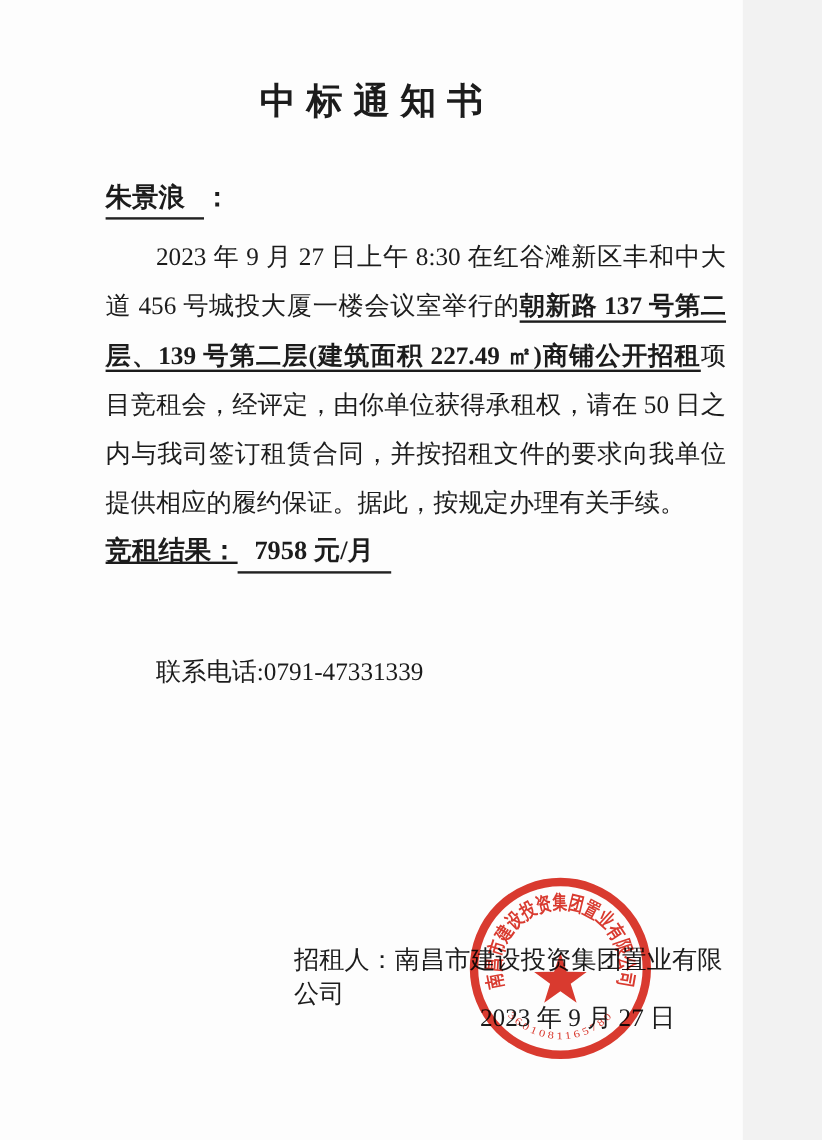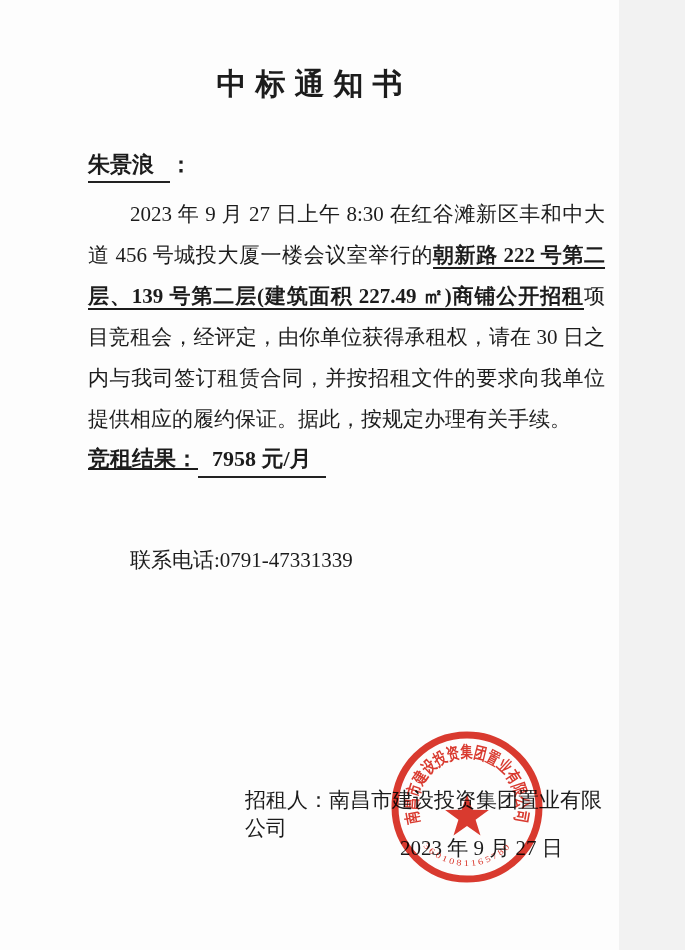--- a/index.html
+++ b/index.html
@@ -82,21 +82,21 @@
 <body>
 
 <div class="page">
 
   <div class="doc-title">中标通知书</div>
 
   <div class="recipient-line">
     <span class="recipient-name">朱景浪</span><span>：</span>
   </div>
 
-  <p class="body-para"><span>2023 年 9 月 27 日上午 8:30 在红谷滩新区丰和中大道 456 号城投大厦一楼会议室举行的</span><span class="emph">朝新路 222 号第二层、139 号第二层(建筑面积 227.49 ㎡)商铺公开招租</span><span>项目竞租会，经评定，由你单位获得承租权，请在 30 日之内与我司签订租赁合同，并按招租文件的要求向我单位提供相应的履约保证。据此，按规定办理有关手续。</span></p>
+  <p class="body-para"><span>2023 年 9 月 27 日上午 8:30 在红谷滩新区丰和中大道 456 号城投大厦一楼会议室举行的</span><span class="emph">朝新路 137 号第二层、139 号第二层(建筑面积 227.49 ㎡)商铺公开招租</span><span>项目竞租会，经评定，由你单位获得承租权，请在 50 日之内与我司签订租赁合同，并按招租文件的要求向我单位提供相应的履约保证。据此，按规定办理有关手续。</span></p>
 
   <div class="result-line">
     <span>竞租结果：</span><span class="result-value">7958 元/月</span>
   </div>
 
   <div class="notice-block">
     <p>联系电话:0791-47331339</p>
   </div>
 
   <div class="lessor-line">招租人：南昌市建设投资集团置业有限公司</div>

